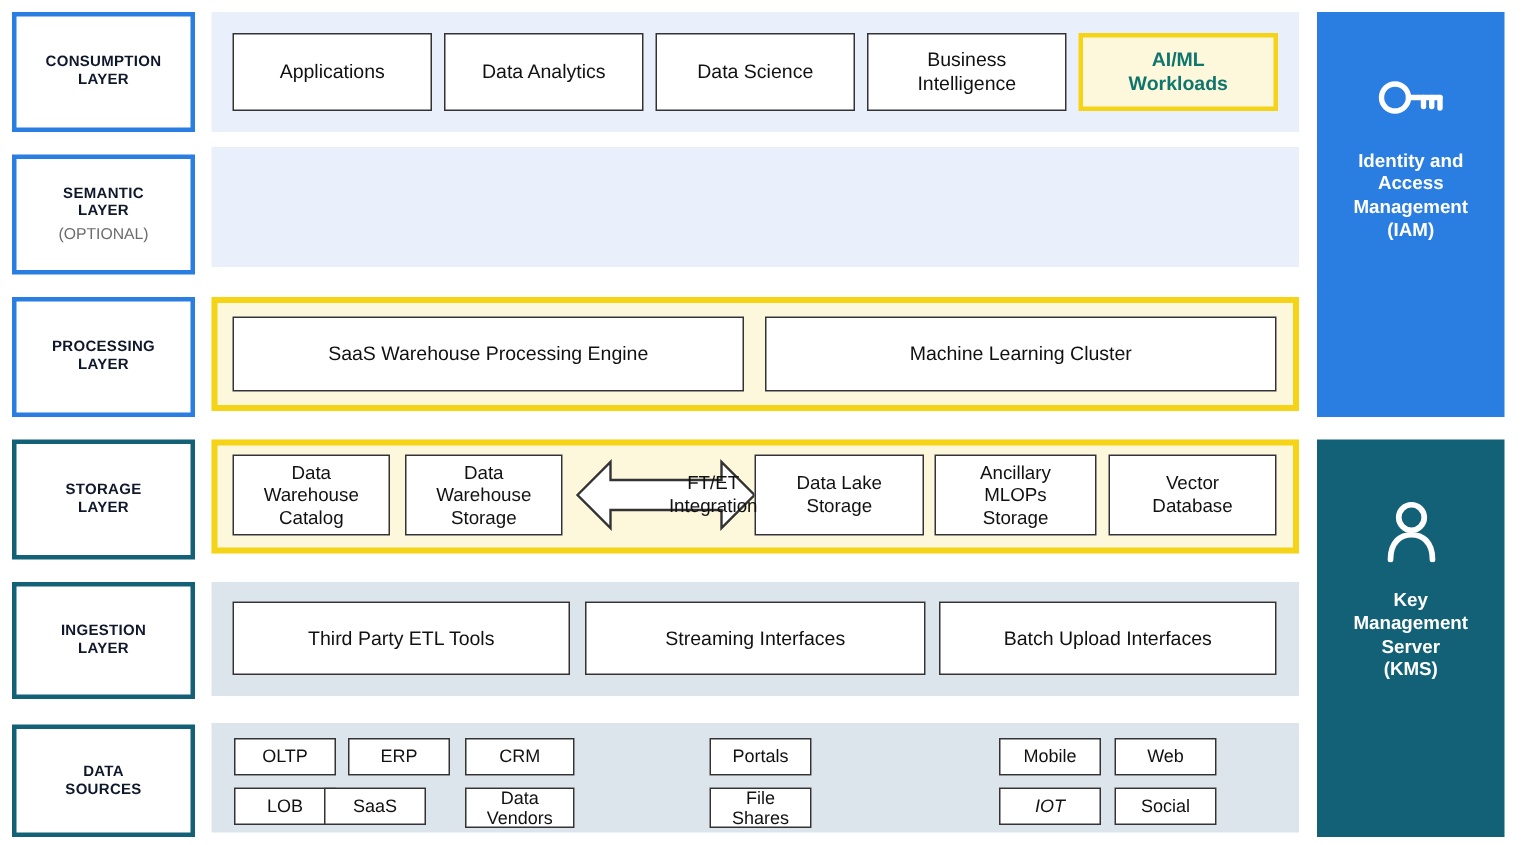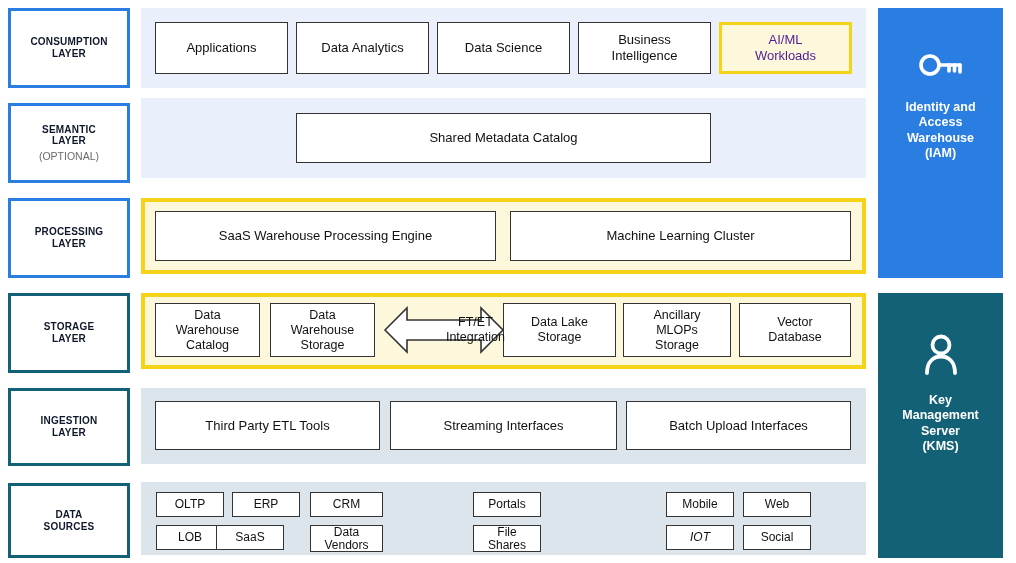--- a/index.html
+++ b/index.html
@@ -70,21 +70,22 @@
     font-size: 13px;
     color: #111111;
     line-height: 1.2;
     white-space: pre-line;
   }
   .node.small { font-size: 12.5px; }
   .node.tiny { font-size: 12px; }
   .node-highlight {
     background: #fdf8dc;
     border: 3.5px solid #f5d316;
-    color: #4c1d95;
+    color: #0f766e;
+    font-weight: bold;
   }
 
   
   .ftet-arrow {
     position: absolute;
     display: flex;
     align-items: center;
     justify-content: flex-end;
   }
   .ftet-arrow svg { position: absolute; inset: 0; }
@@ -168,21 +169,20 @@
   </div>
 
   <div class="node" style="left:155px;top:22px;width:133px;height:52px;">Applications</div>
   <div class="node" style="left:296px;top:22px;width:133px;height:52px;">Data Analytics</div>
   <div class="node" style="left:437px;top:22px;width:133px;height:52px;">Data Science</div>
   <div class="node" style="left:578px;top:22px;width:133px;height:52px;">Business
 Intelligence</div>
   <div class="node node-highlight" style="left:719px;top:22px;width:133px;height:52px;">AI/ML
 Workloads</div>
 
-  <div class="node" style="left:296px;top:113px;width:415px;height:50px;">Shared Metadata Catalog</div>
 
   <div class="node" style="left:155px;top:211px;width:341px;height:50px;">SaaS Warehouse Processing Engine</div>
   <div class="node" style="left:510px;top:211px;width:341px;height:50px;">Machine Learning Cluster</div>
 
   <div class="node small" style="left:155px;top:303px;width:105px;height:54px;">Data
 Warehouse
 Catalog</div>
   <div class="node small" style="left:270px;top:303px;width:105px;height:54px;">Data
 Warehouse
 Storage</div>
@@ -232,21 +232,21 @@
           <path d="M22 17 H43"></path>
           <path d="M43 17 V24"></path>
           <path d="M37.5 17 V23"></path>
           <path d="M32 17 V23"></path>
         </g>
         <circle cx="13" cy="17" r="3.2" fill="#2a7de1"></circle>
       </svg>
     </div>
     <div class="sp-title">Identity and
 Access
-Warehouse
+Management
 (IAM)</div>
   </div>
 
   <div class="side-panel panel-kms" style="top:293px;height:265px;">
     <div class="sp-icon">
       <svg width="40" height="42" viewBox="0 0 40 42" aria-hidden="true">
         <g fill="none" stroke="#ffffff" stroke-width="3.8" stroke-linecap="round" stroke-linejoin="round">
           <circle cx="20" cy="12" r="8.5"></circle>
           <path d="M6 40 C6 28 13 23.5 20 23.5 C27 23.5 34 28 34 40"></path>
         </g>

